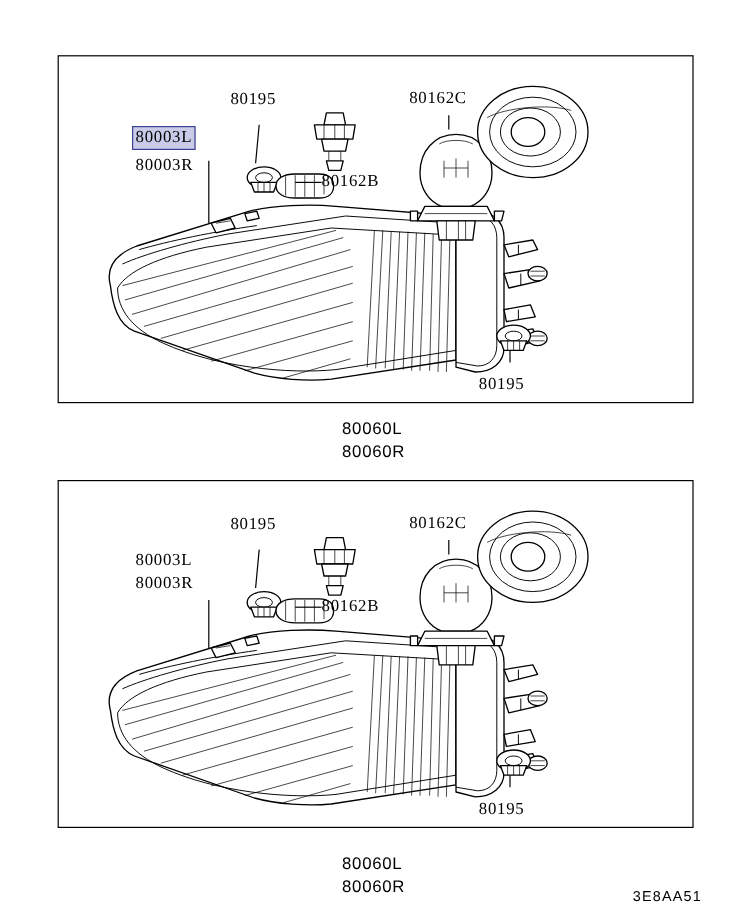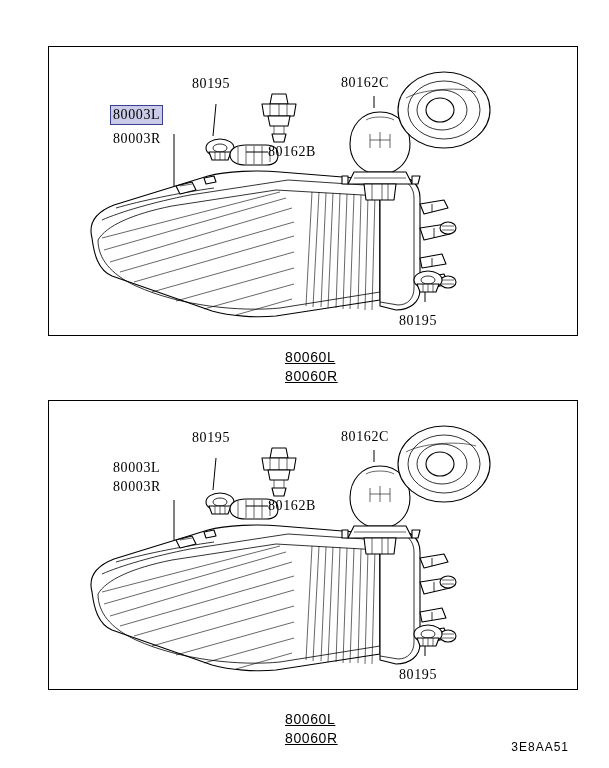--- a/index.html
+++ b/index.html
@@ -47,25 +47,24 @@
     padding: 0 2px;
     margin-left: -3px;
   }
   .stack {
     position: absolute;
     font-size: 14px;
     letter-spacing: 0.6px;
     line-height: 19px;
     white-space: nowrap;
     text-align: left;
-    text-decoration: underline;
   }
   .code {
     position: absolute;
-    right: 40px;
+    right: 24px;
     bottom: 14px;
     font-size: 12px;
     letter-spacing: 1px;
   }
   svg.art {
     position: absolute;
     left: 0;
     top: 0;
     width: 609px;
     height: 768px;

